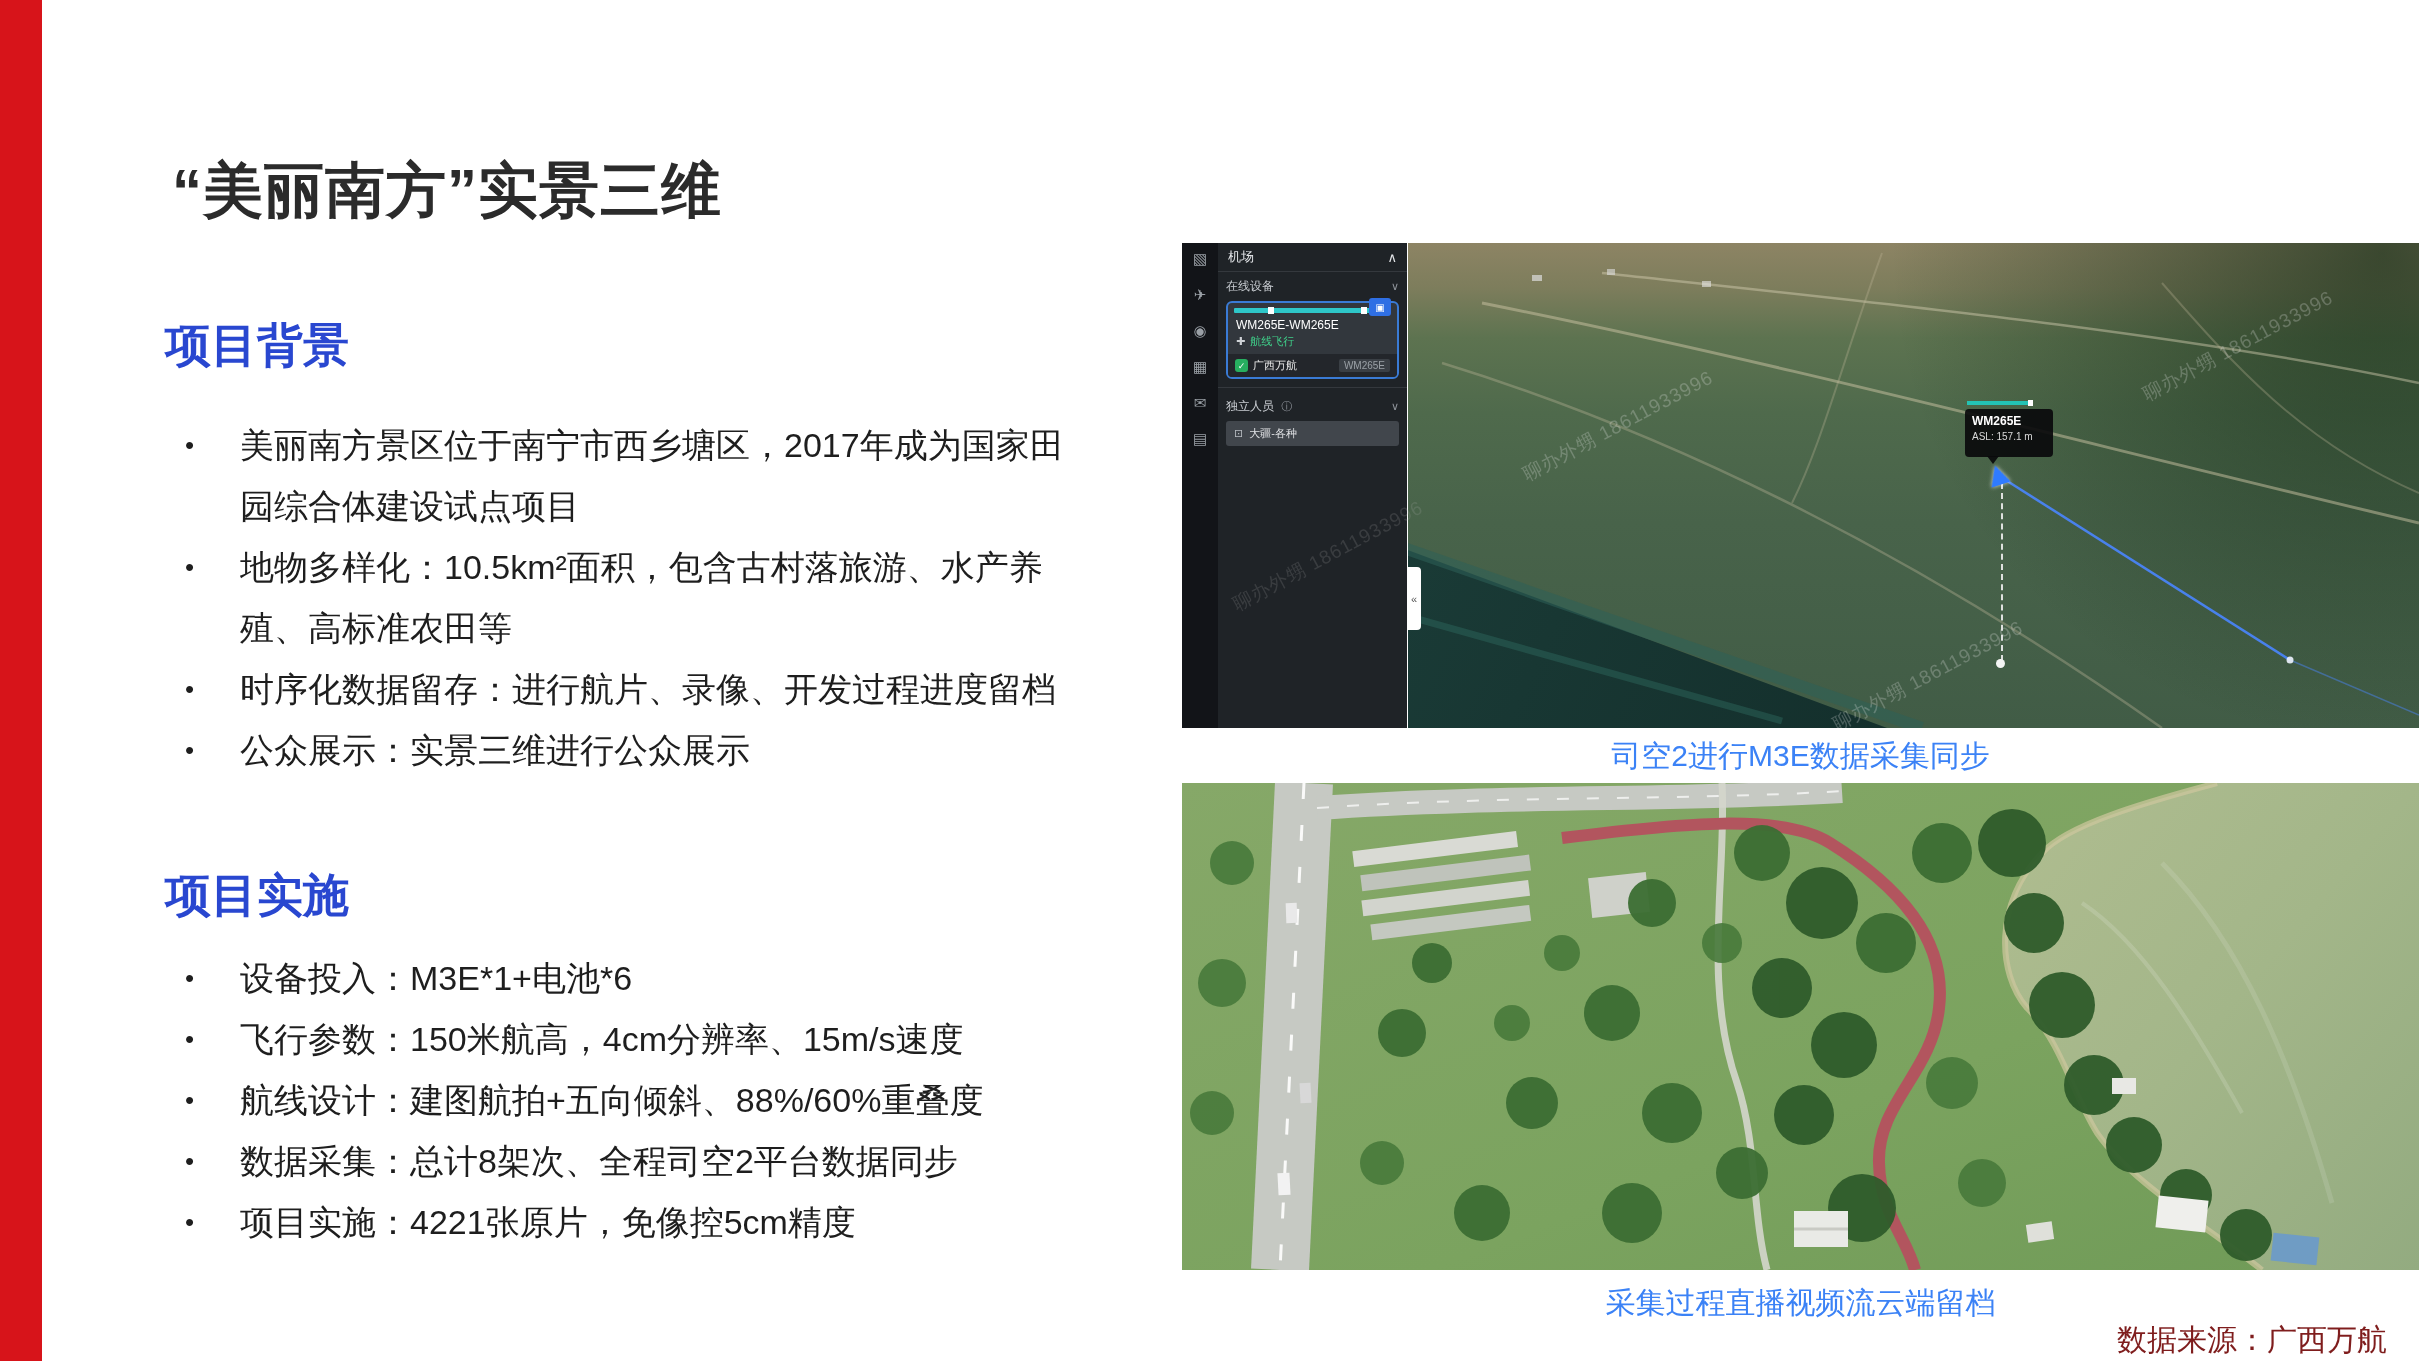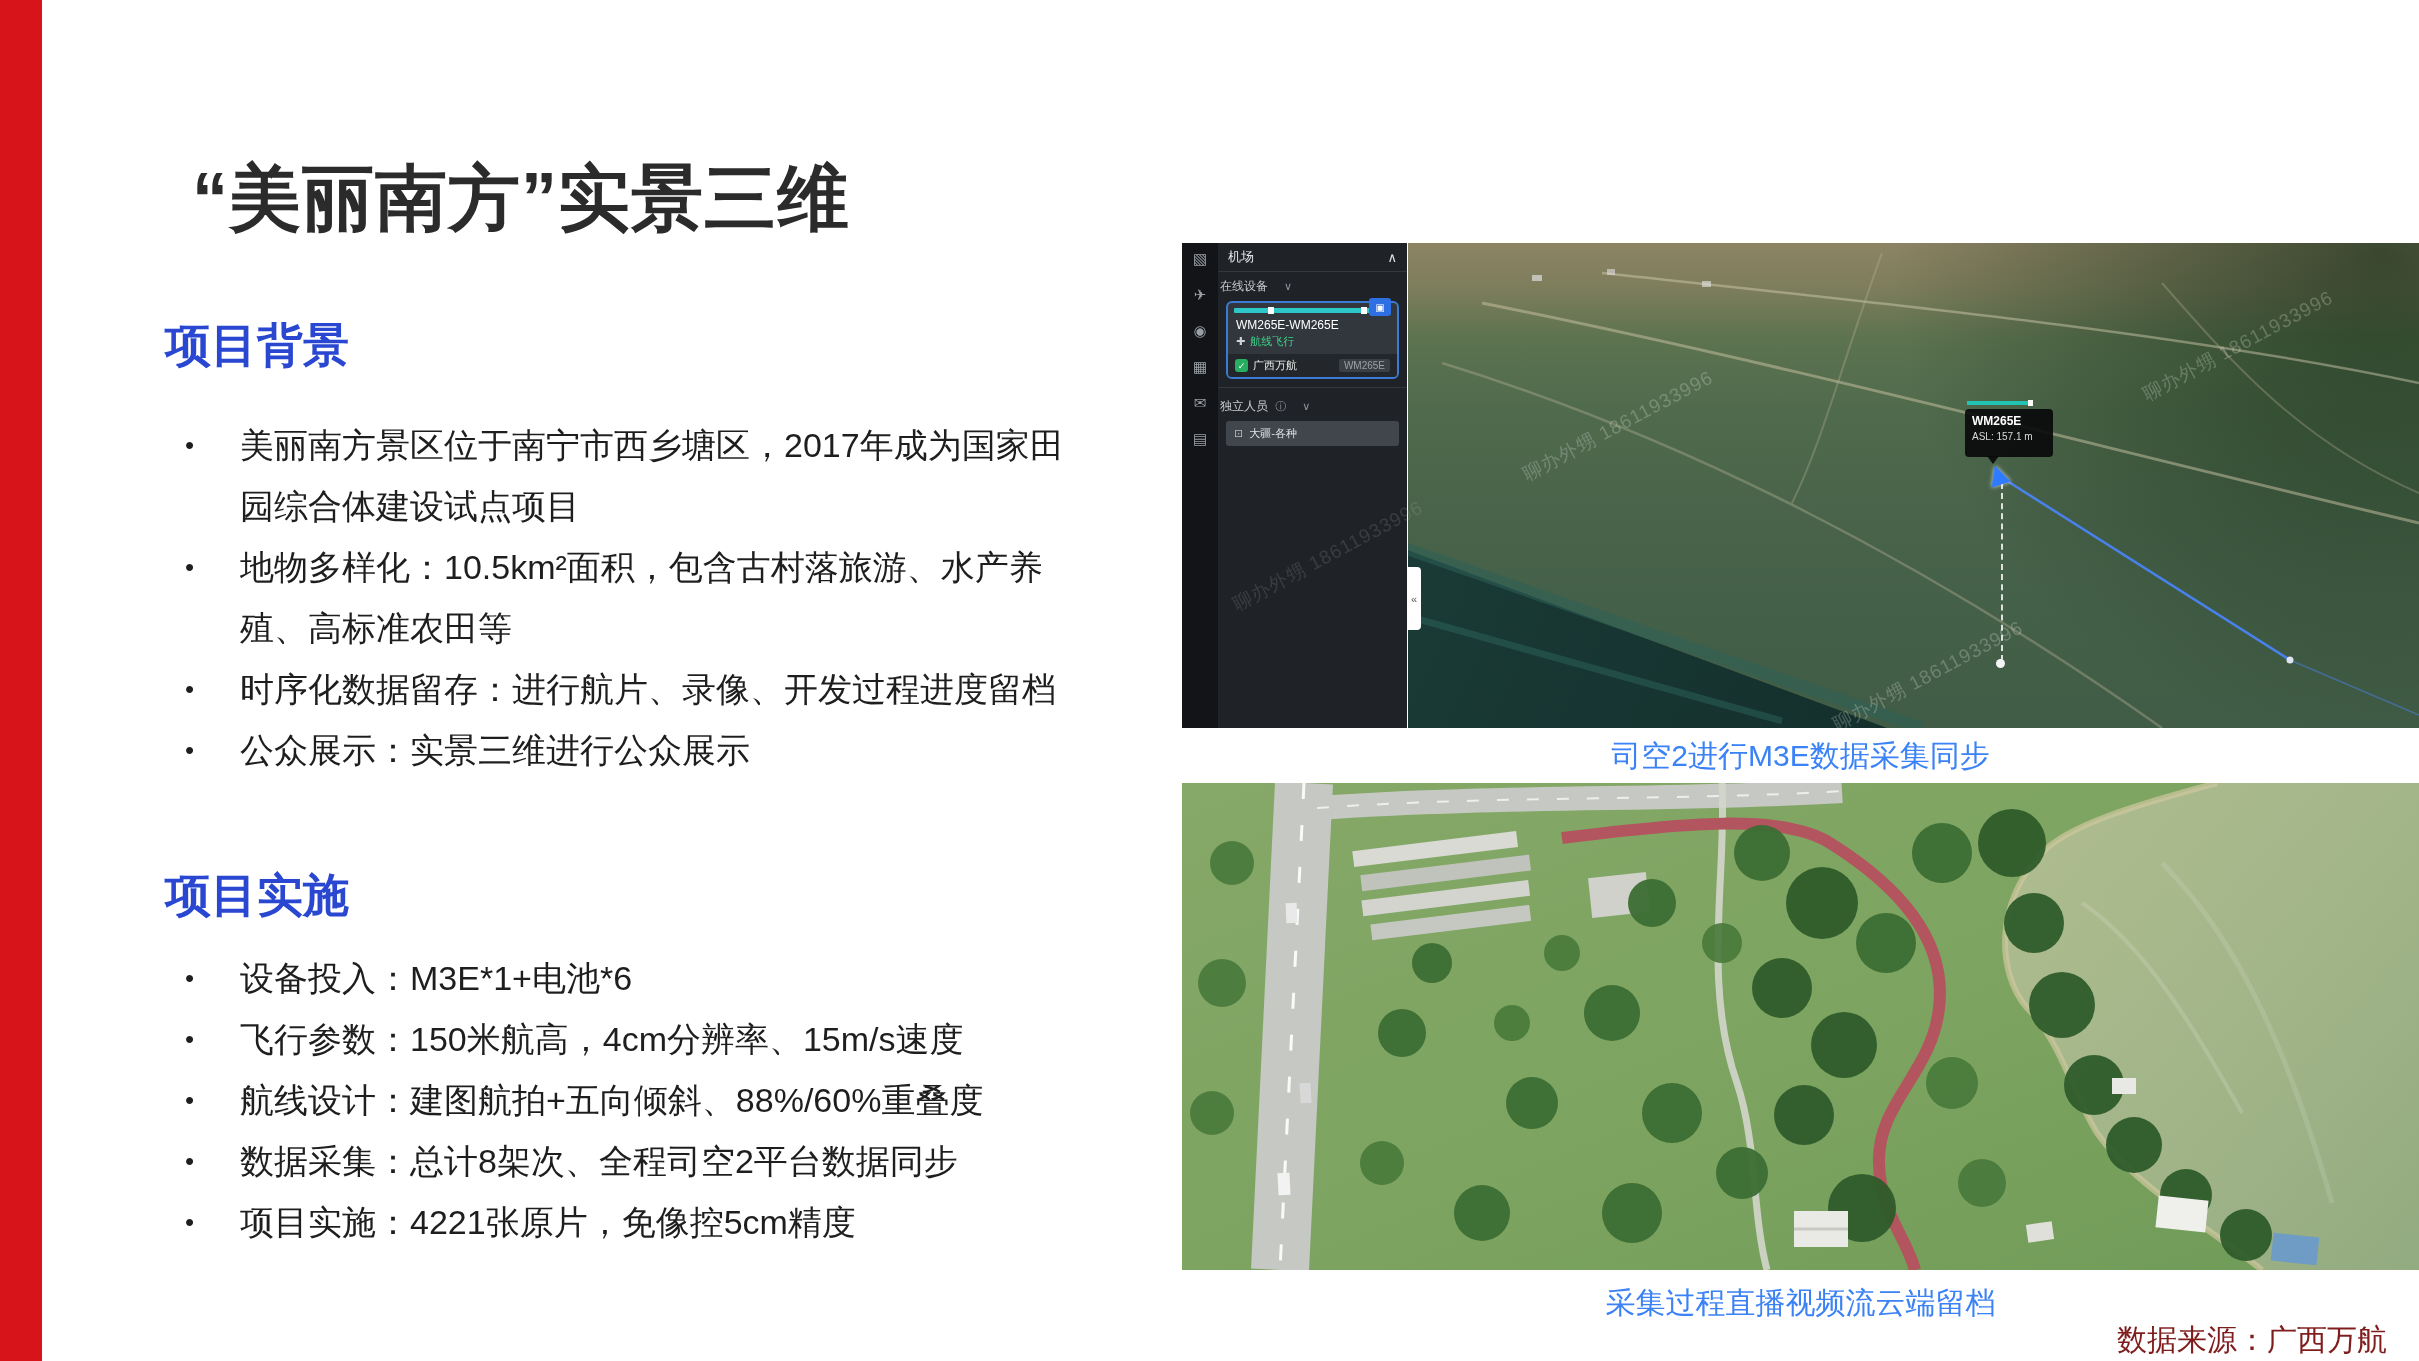--- a/index.html
+++ b/index.html
@@ -6,21 +6,21 @@
   body{
     width:2419px;height:1361px;position:relative;overflow:hidden;
     background:#ffffff;
     font-family:"Liberation Sans","DejaVu Sans",sans-serif;
     -webkit-font-smoothing:antialiased;
   }
   
   .red-bar{position:absolute;left:0;top:0;width:42px;height:1361px;background:#d7141a;}
   .title{
     position:absolute;left:172px;top:150px;width:1000px;
-    font-size:72px;font-weight:900;color:#2b2b2b;letter-spacing:1px;line-height:1.35;margin-left:20px;
+    font-size:60px;font-weight:900;color:#2b2b2b;letter-spacing:1px;line-height:1.35;
   }
   .sec-heading{
     position:absolute;left:165px;
     font-size:46px;font-weight:800;color:#2947d0;line-height:1.2;
   }
   #heading-background{top:318px;}
   #heading-implementation{top:868px;}
   ul.bullets{
     position:absolute;left:183px;width:900px;margin:0;padding:0;list-style:none;
     font-size:34px;color:#1e1e1e;line-height:61px;
@@ -88,22 +88,22 @@
   .rail .ric{font-size:15px;color:#9aa0a6;line-height:1;cursor:default;}
   .panel{
     position:absolute;left:36px;top:0;width:189px;height:100%;background:#1f2327;z-index:4;
     border-right:1px solid #ffffff;color:#d8dadd;
   }
   .panel-header{
     display:flex;justify-content:space-between;align-items:center;
     padding:5px 10px;font-size:13px;color:#e3e5e8;border-bottom:1px solid #34383d;
   }
   .sec-row{
-    display:flex;align-items:center;
-    padding:6px 2px 4px;font-size:12px;color:#c9cdd2;gap:16px;
+    display:flex;justify-content:space-between;align-items:center;
+    padding:6px 8px 4px;font-size:12px;color:#c9cdd2;gap:16px;
   }
   .sec-row .chev{color:#8f949b;font-size:11px;}
   .sec-row .info{color:#8f949b;font-size:11px;margin-left:4px;}
   .device-card{
     margin:2px 8px 8px;border:2px solid #3a7bd5;border-radius:6px;background:#32373d;overflow:hidden;
   }
   .dc-bar{height:5px;margin:5px 6px 4px;background:#2ec7c9;position:relative;border-radius:1px;}
   .dc-bar i{position:absolute;top:-1px;width:6px;height:7px;background:#fff;}
   .dc-bar i.b1{left:34px;} .dc-bar i.b2{right:24px;}
   .dc-name{font-size:12px;color:#ffffff;padding:1px 8px 0;}

